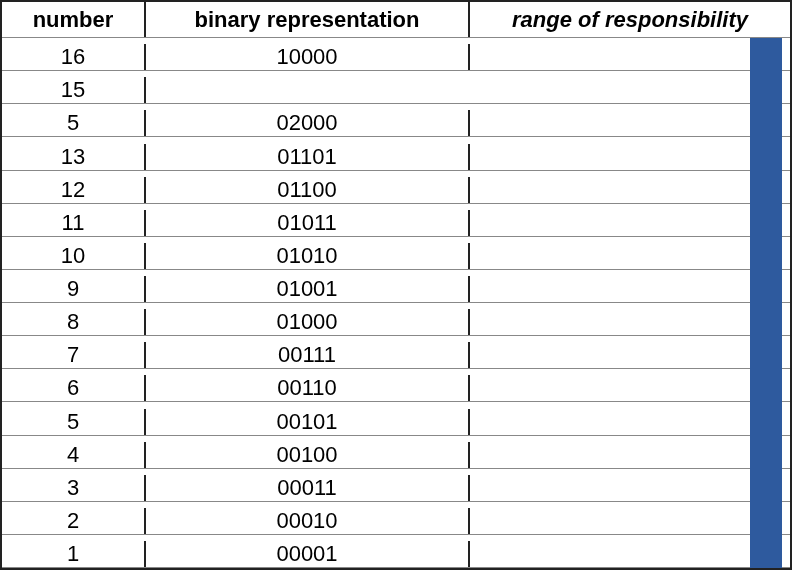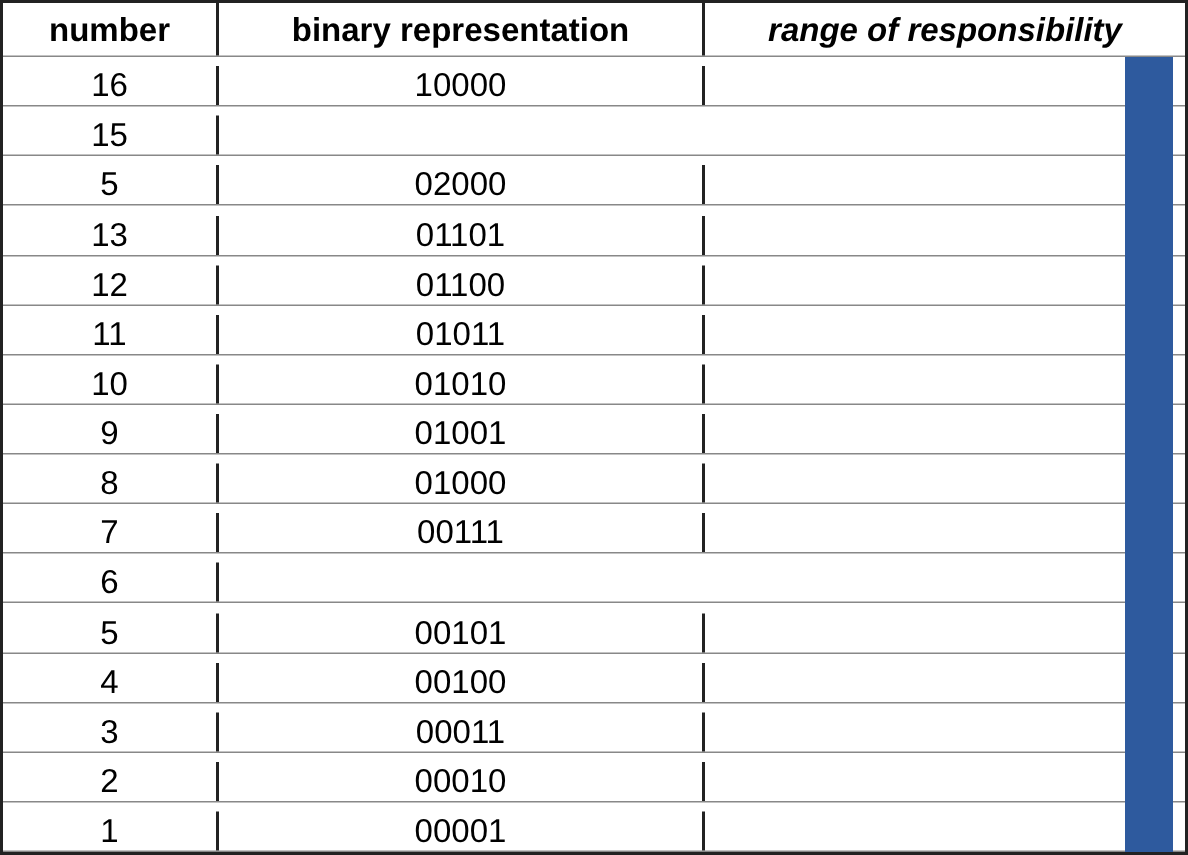--- a/index.html
+++ b/index.html
@@ -197,20 +197,21 @@
           <div class="range-slot"></div>
           <div class="range-slot"></div>
           <div class="range-slot"></div>
           <div class="range-slot"></div>
           <div class="bar-cell" style="left: 0%; width: 8.125%; top: 0px; bottom: 0px;"></div>
           <div class="bar-cell" style="left: 62.5%; width: 8.125%; top: 0px; bottom: 0px;"></div>
         </div>
       </div>
       <div class="data-row">
         <div class="col-num">6</div>
+        <div class="col-bin">00110</div>
         <div class="col-range">
           <div class="range-slot"></div>
           <div class="range-slot"></div>
           <div class="range-slot"></div>
           <div class="range-slot"></div>
           <div class="range-slot"></div>
           <div class="range-slot"></div>
           <div class="range-slot"></div>
           <div class="range-slot"></div>
           <div class="bar-cell" style="left: 12.5%; width: 8.125%; top: 0px; bottom: 0px;"></div>

